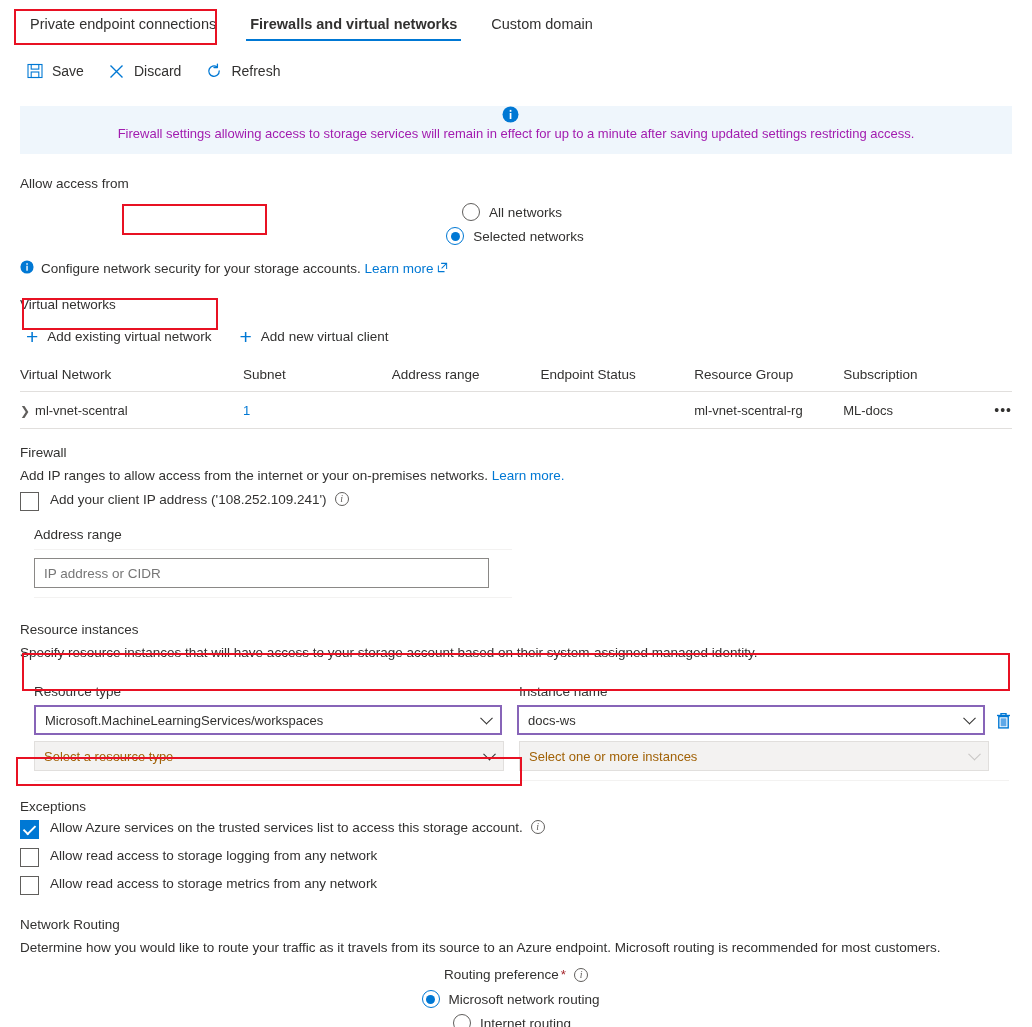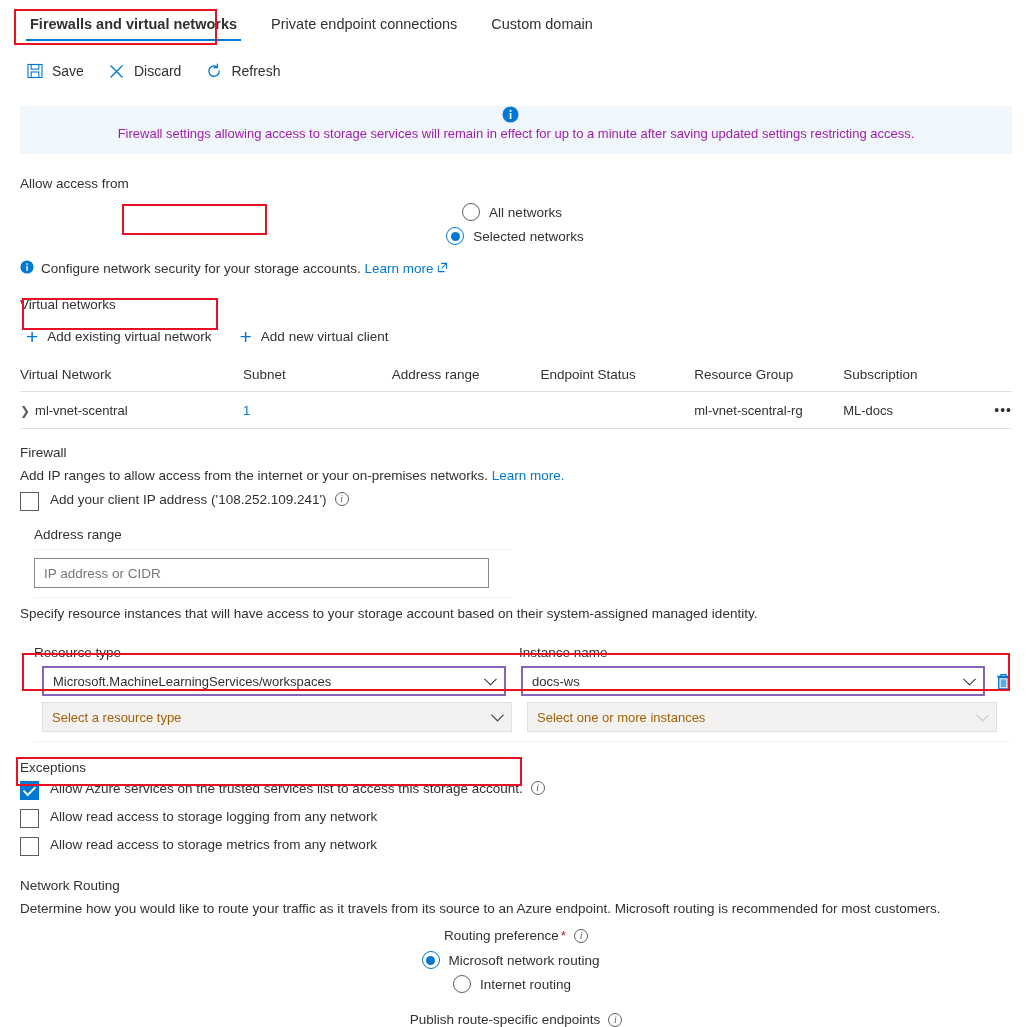--- a/index.html
+++ b/index.html
@@ -177,45 +177,45 @@
   }
   .sel.focused { border: 2px solid #8764b8; }
   .sel.disabled { background: #f3f2f1; border-color: #e1dfdd; color: #a16207; cursor: default; }
   .sel .cv {
     position: absolute; right: 9px; top: 50%;
     width: 9px; height: 9px;
     border: solid #323130; border-width: 0 1.6px 1.6px 0;
     transform: translateY(-70%) rotate(45deg);
   }
   .sel.disabled .cv { border-color: #c8c6c4; }
-  .sel.c1 { width: 470px; margin-left: 8px; }
+  .sel.c1 { width: 470px; }
   .sel.c2 { width: 470px; margin-left: 15px; }
   .trash { margin-left: 10px; cursor: pointer; display: inline-flex; }
   .hr-ri { border: 0; border-top: 1px solid #f3f2f1; margin: 9px 0 0 14px; width: 975px; }
 
   
   .exc-title { margin-top: 18px; font-size: 13.5px; }
 
   
   .nr-title { margin-top: 22px; font-size: 13.5px; }
   .nr-desc { margin-top: 8px; font-size: 13.5px; }
   .req { color: #a4262c; margin-left: 2px; }
   .pub-title { margin-top: 16px; font-size: 13.5px; display: flex; align-items: center; justify-content: center; }
 </style>
 </head>
 <body>
 
 <div class="page">
 
   <div class="tabbar">
+    <div class="tab">
+      <span>Private endpoint connections</span>
+    </div>
     <div class="tab selected">
       <span>Firewalls and virtual networks</span>
-    </div>
-    <div class="tab">
-      <span>Private endpoint connections</span>
     </div>
     <div class="tab">
       <span>Custom domain</span>
     </div>
   </div>
   <div class="hl-box" style="left:14px; top:9px; width:203px; height:36px;"></div>
 
   <div class="cmdbar">
     <div class="cmd">
       <span class="ic">
@@ -345,20 +345,21 @@
       <span class="iinfo">i</span>
     </div>
 
     <div class="addr-block">
       <div class="addr-label">Address range</div>
       <hr class="hr-faint">
       <input class="txtinput" type="text" placeholder="IP address or CIDR" style="">
       <hr class="hr-faint" style="margin-top:9px;">
     </div>
 
+    <div class="ri-title">Resource instances</div>
     <div class="ri-desc">Specify resource instances that will have access to your storage account based on their system-assigned managed identity.</div>
 
     <div class="ri-head">
       <div class="c1">Resource type</div>
       <div>Instance name</div>
     </div>
 
     <div class="ri-row">
       <div class="sel c1 focused">
         <span>Microsoft.MachineLearningServices/workspaces</span>

